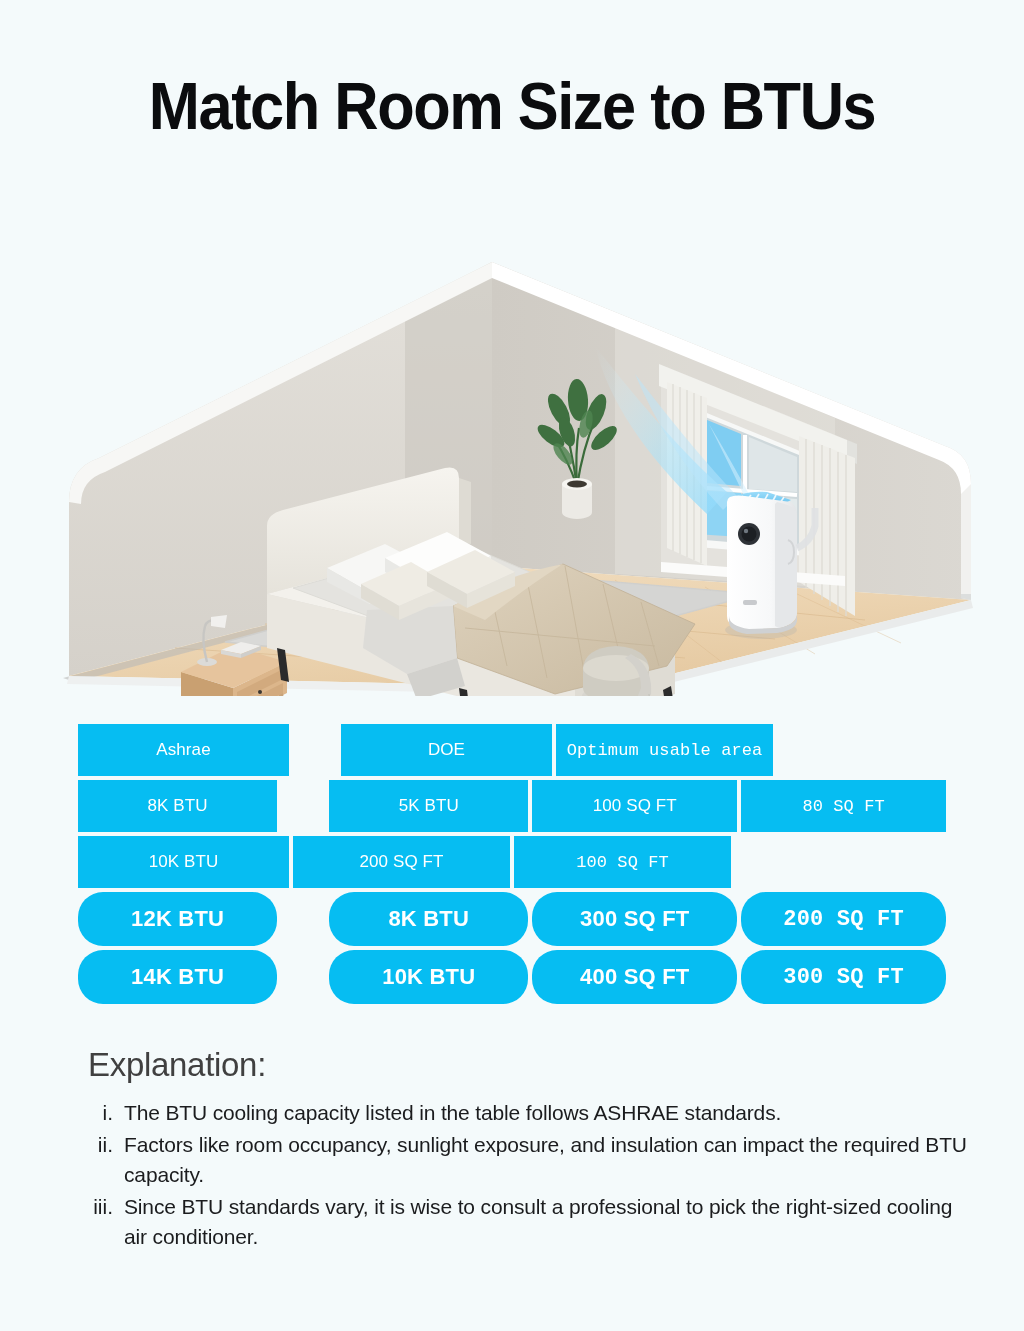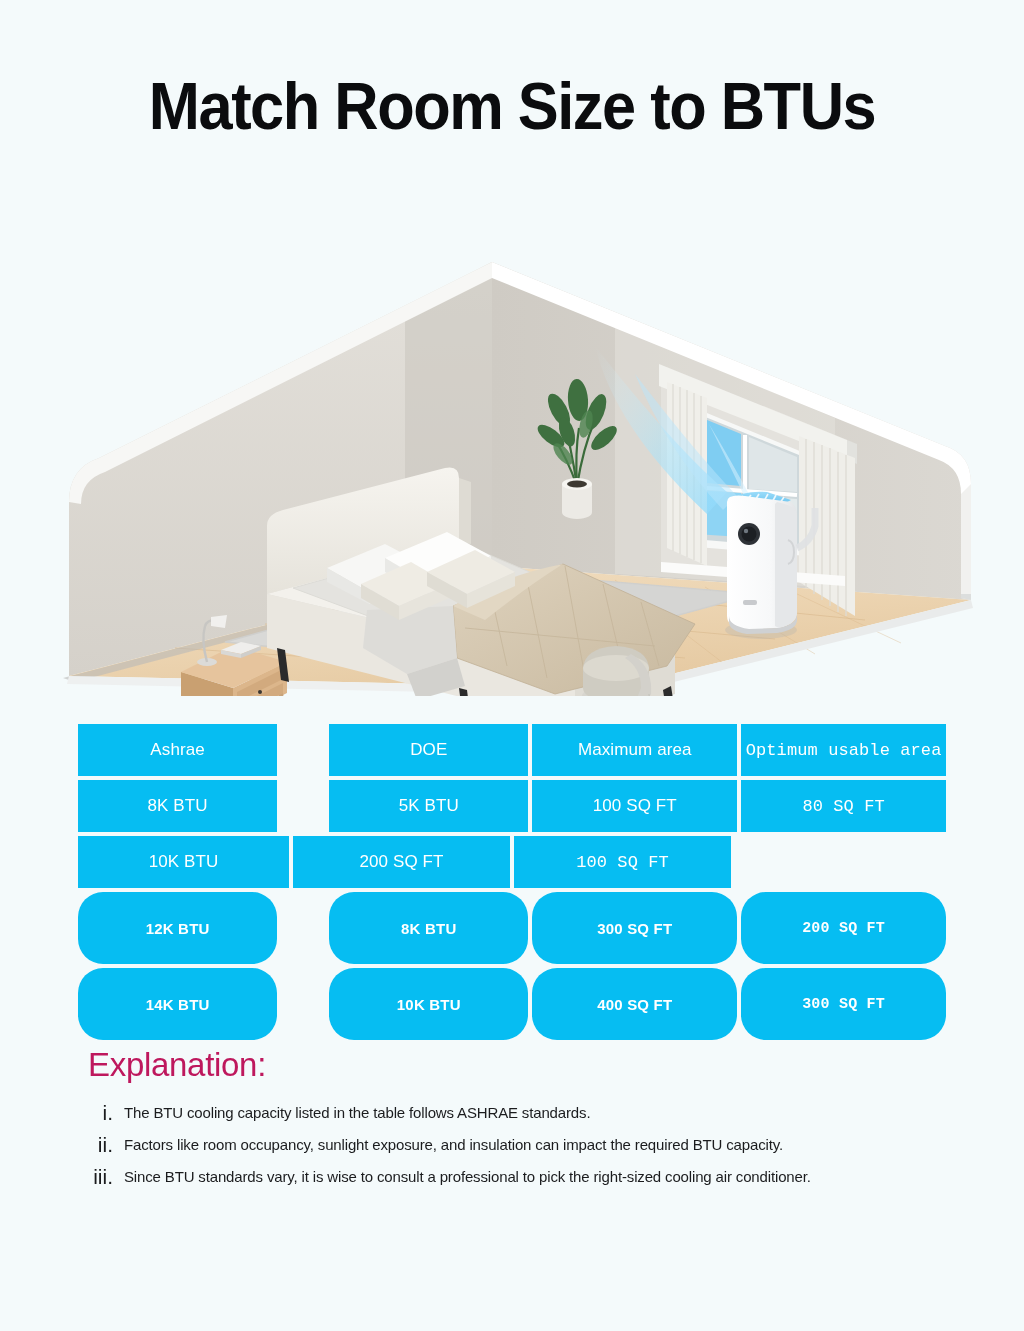--- a/index.html
+++ b/index.html
@@ -65,33 +65,33 @@
     font-family: "Liberation Sans", sans-serif;
     box-sizing: border-box;
   }
   .btu-cell.c0 { width: 211px; }
   .btu-cell.c1 { width: 211px; margin-left: 48px; }
   .btu-cell.c2 { width: 217px; }
   .btu-cell.c3 { width: 217px; font-family: Liberation Mono, monospace; }
 
   .row-head .btu-cell { height: 52px; font-size: 17px; font-weight: 400; letter-spacing: 0.1px; }
   .row-reg  .btu-cell { height: 52px; font-size: 17px; font-weight: 400; letter-spacing: 0.1px; }
-  .row-bold .btu-cell { height: 72px; font-size: 15px; font-weight: 700; letter-spacing: 0.2px; border-radius: 25px; }
+  .row-bold .btu-cell { height: 54px; font-size: 22px; font-weight: 700; letter-spacing: 0.2px; border-radius: 25px; }
 
   
   .explanation {
     position: absolute;
     left: 88px;
     top: 1046px;
     width: 880px;
   }
   .exp-heading {
     font-size: 33px;
     font-weight: 400;
-    color: #be185d;
+    color: #404040;
     letter-spacing: -0.3px;
     margin: 0 0 14px 0;
     font-family: "Liberation Sans", sans-serif;
   }
   .exp-list {
     margin: 0;
     padding: 0;
     list-style: none;
   }
   .exp-item {
@@ -104,21 +104,21 @@
     min-width: 36px;
     text-align: right;
     padding-right: 11px;
     box-sizing: border-box;
     font-size: 21px;
     line-height: 30px;
     color: #1b1c1e;
     font-family: "Liberation Sans", sans-serif;
   }
   .exp-text {
-    font-size: 15px;
+    font-size: 21px;
     line-height: 30px;
     color: #1b1c1e;
     letter-spacing: -0.15px;
     font-family: "Liberation Sans", sans-serif;
   }
 </style>
 </head>
 <body>
 
 <div class="page-title">Match Room Size to BTUs</div>
@@ -412,21 +412,20 @@
       <path d="M742 352 Q756 346 760 330 L760 312" stroke="#dfe1e3" stroke-width="7" fill="none" opacity="0.9"></path>
     </g>
   </svg>
 </div>
 
 <div class="btu-table">
 
   <div class="btu-row row-head">
     <div class="btu-cell c0">Ashrae</div>
     <div class="btu-cell c1">DOE</div>
-    <div class="btu-cell c2">Maximum area</div>
     <div class="btu-cell c3">Optimum usable area</div>
   </div>
 
   <div class="btu-row row-reg">
     <div class="btu-cell c0">8K BTU</div>
     <div class="btu-cell c1">5K BTU</div>
     <div class="btu-cell c2">100 SQ FT</div>
     <div class="btu-cell c3">80 SQ FT</div>
   </div>
 

